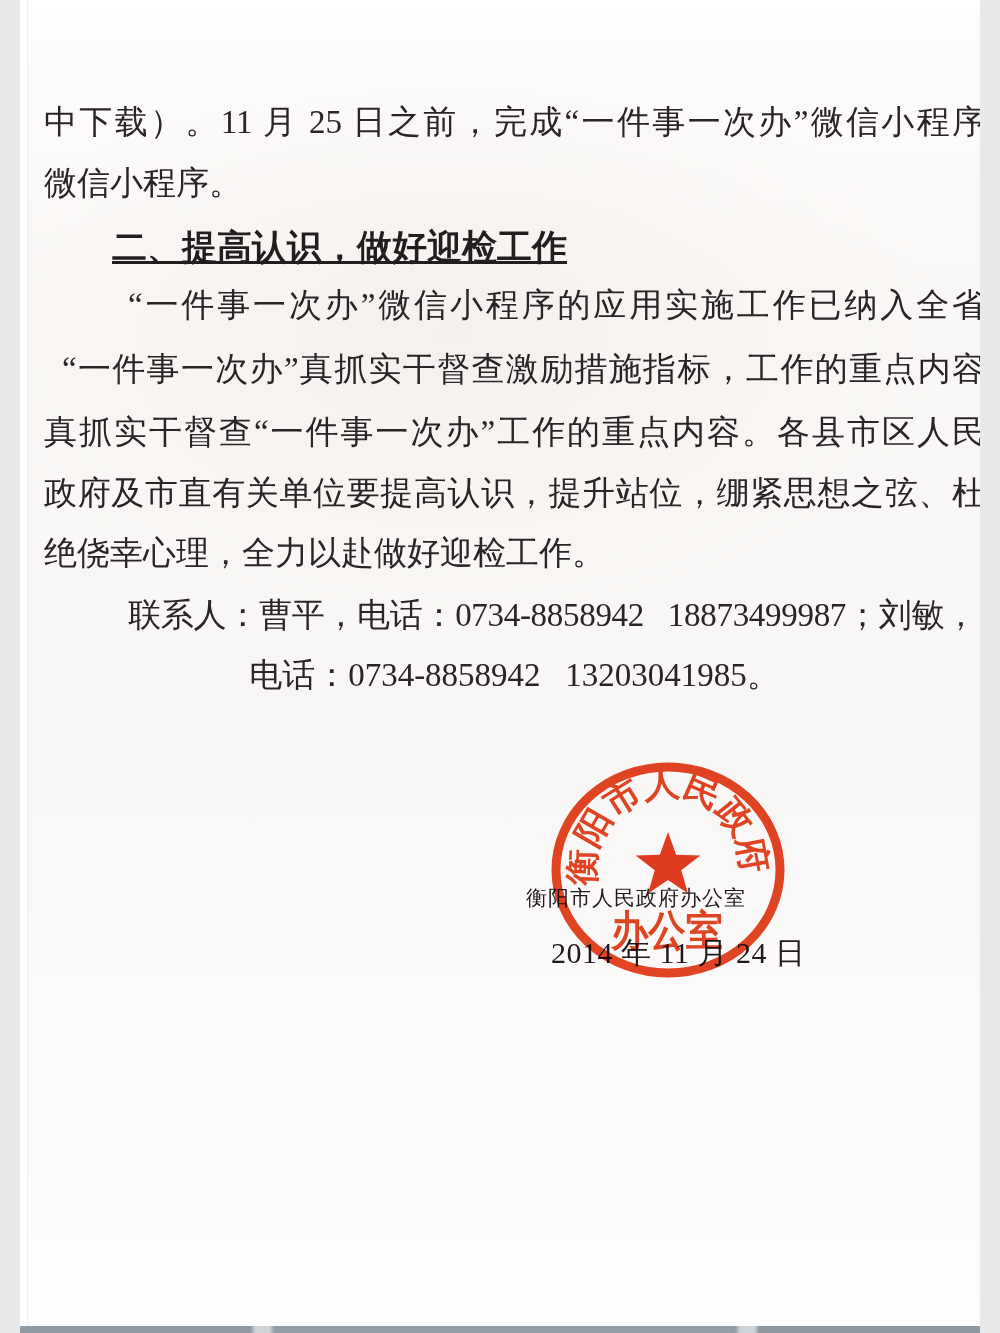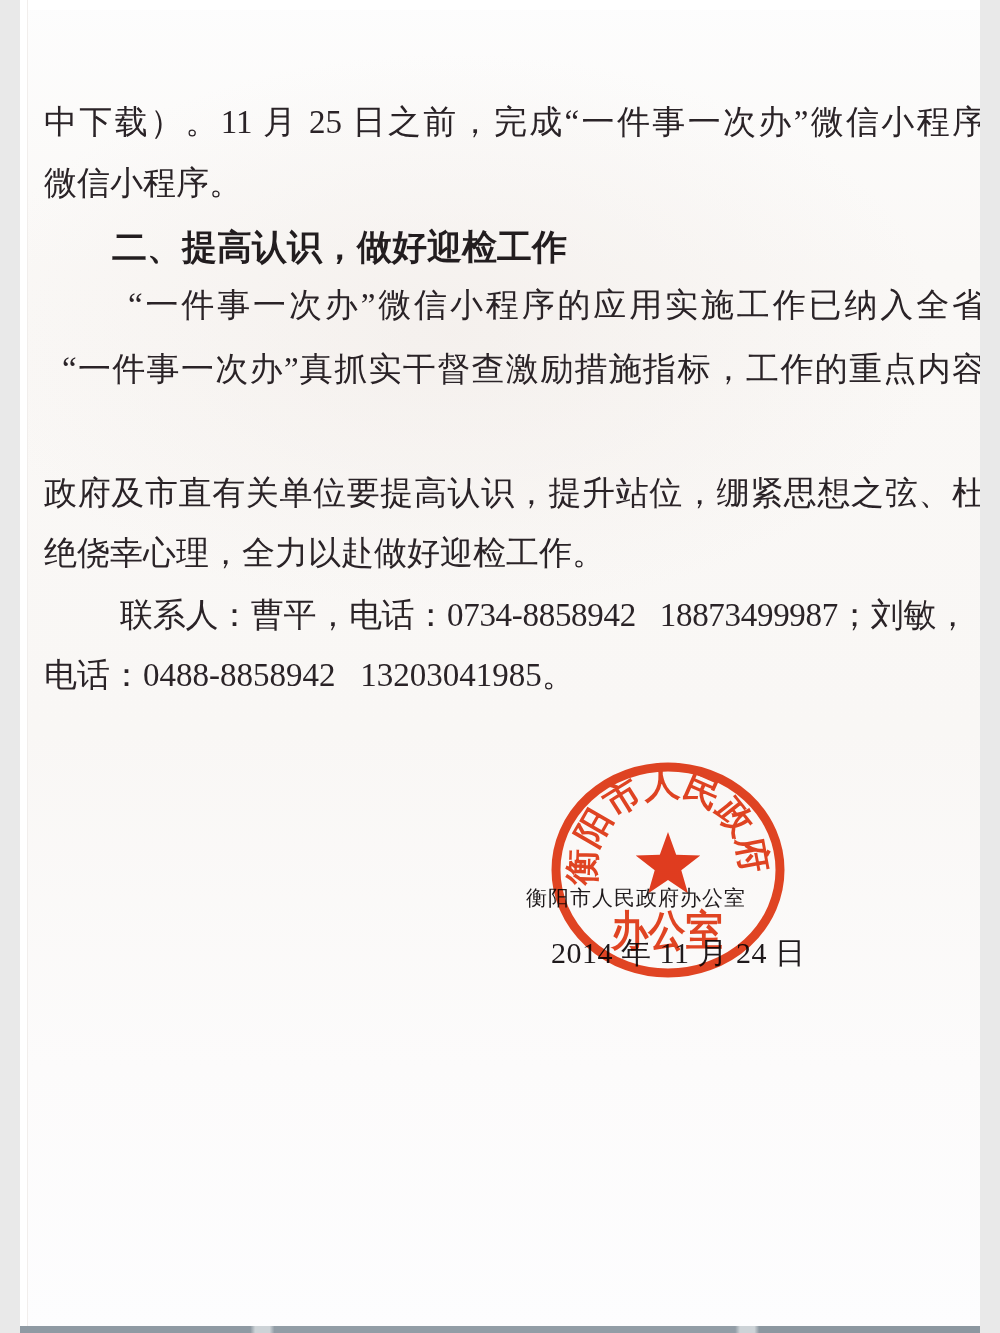--- a/index.html
+++ b/index.html
@@ -20,30 +20,31 @@
     background:linear-gradient(90deg,#8f9aa3 0%,#8f9aa3 24%,#cdd3d7 24.5%,#cdd3d7 26%,#929da6 26.5%,#929da6 74.5%,#cdd3d7 75%,#cdd3d7 76.5%,#8c97a0 77%,#8c97a0 100%);
   }
   .line{
     position:absolute;left:24px;width:941px;
     box-sizing:border-box;
     font-size:33px;line-height:46px;
     color:#2a2327;
     white-space:nowrap;
   }
   .j{white-space:normal;text-align:justify;text-align-last:justify;}
-  .pre{white-space:pre;}
+  .pre{white-space:pre;text-align:center;}
   .ind-para{padding-left:84px;}
   .ind-quote{padding-left:18px;}
   .ind-contact{padding-left:76px;letter-spacing:-.3px;}
   .heading{
     position:absolute;left:92px;top:224px;
     font-family:"Liberation Sans","DejaVu Sans",sans-serif;
     font-weight:700;font-size:35px;line-height:46px;
     color:#221d1f;letter-spacing:0;
     white-space:nowrap;
+    text-decoration:underline;
   }
   .signature{
     position:absolute;left:506px;top:878px;
     font-size:21px;line-height:40px;letter-spacing:1px;
     color:#1f1a1c;z-index:3;mix-blend-mode:multiply;white-space:pre;
   }
   .doc-date{
     position:absolute;left:531px;top:933px;
     font-size:30px;line-height:40px;letter-spacing:.5px;
     color:#1f1a1c;z-index:3;mix-blend-mode:multiply;white-space:pre;
@@ -62,24 +63,25 @@
   <div class="edge-top"></div>
   <div class="edge-left"></div>
 
   <div class="line j" style="top:99px">中下载）。11 月 25 日之前，完成“一件事一次办”微信小程序</div>
   <div class="line" style="top:160px">微信小程序。</div>
 
   <div class="heading">二、提高认识，做好迎检工作</div>
 
   <div class="line j ind-para" style="top:282px">“一件事一次办”微信小程序的应用实施工作已纳入全省</div>
   <div class="line j ind-quote" style="top:346px">“一件事一次办”真抓实干督查激励措施指标，工作的重点内容</div>
+  <div class="line j" style="top:409px">真抓实干督查“一件事一次办”工作的重点内容。各县市区人民</div>
   <div class="line j" style="top:470px">政府及市直有关单位要提高认识，提升站位，绷紧思想之弦、杜</div>
   <div class="line" style="top:530px">绝侥幸心理，全力以赴做好迎检工作。</div>
   <div class="line pre ind-contact" style="top:592px">联系人：曹平，电话：0734-8858942   18873499987；刘敏，</div>
-  <div class="line pre" style="top:652px">电话：0488-8858942   13203041985。</div>
+  <div class="line pre" style="top:652px">电话：0734-8858942   13203041985。</div>
 
   <div class="seal">
     <svg width="250" height="230" viewBox="0 0 250 230" xmlns="http://www.w3.org/2000/svg">
       <g>
         <ellipse cx="125" cy="115" rx="112" ry="103" fill="none" stroke="#e23712" stroke-width="9"></ellipse>
         <polygon fill="#e22e0f" points="125,77 133.2,99.7 157.3,100.5 138.3,115.3 145,138.5 125,125 105,138.5 111.7,115.3 92.7,100.5 116.8,99.7"></polygon>
         <defs>
           <path id="seal-arc" d="M 52.6 130.4 A 74 74 0 1 1 197.4 130.4" fill="none"></path>
         </defs>
         <text font-family="Liberation Sans, DejaVu Sans, sans-serif" font-size="35" font-weight="700" fill="#e23712">

